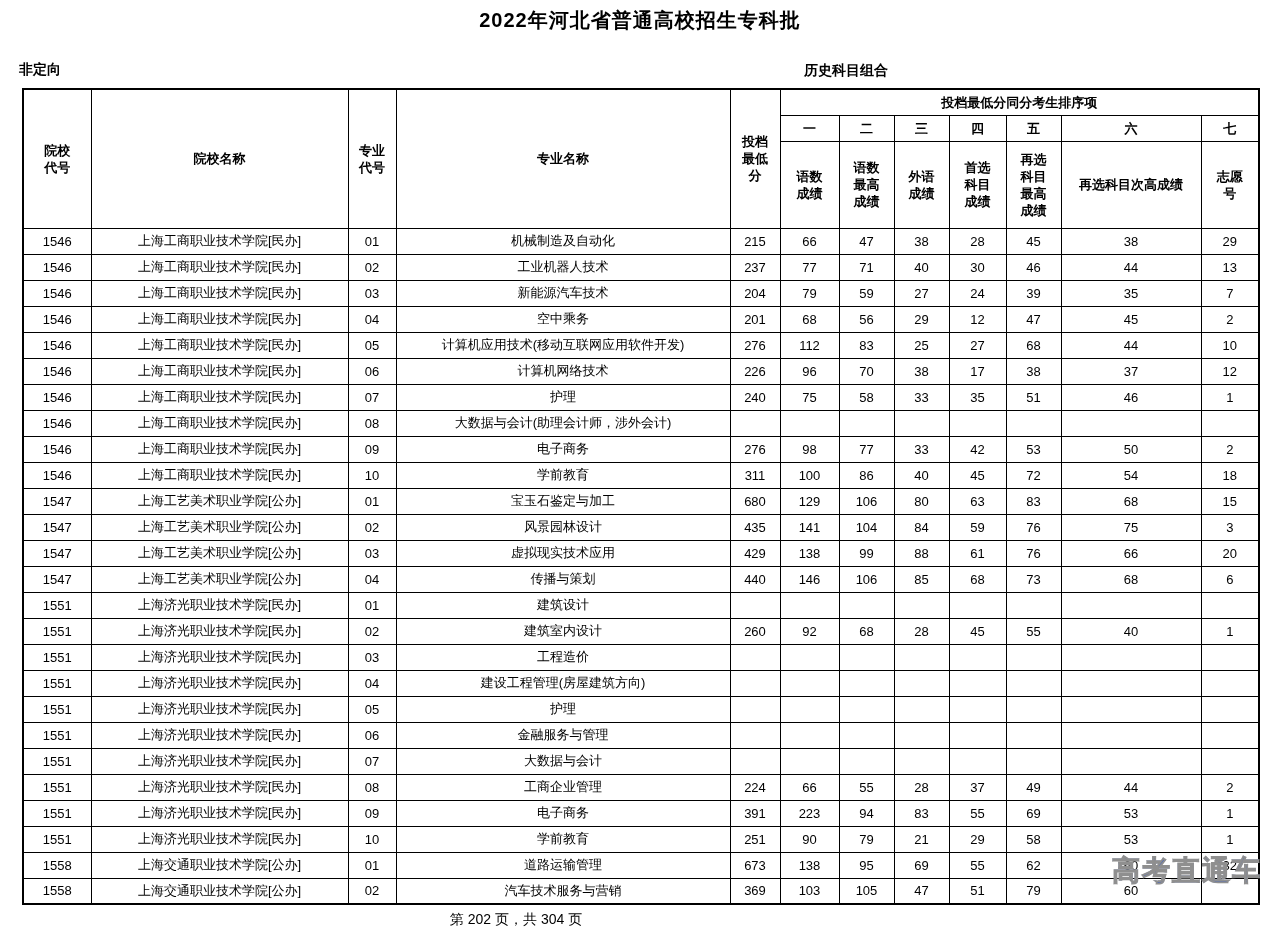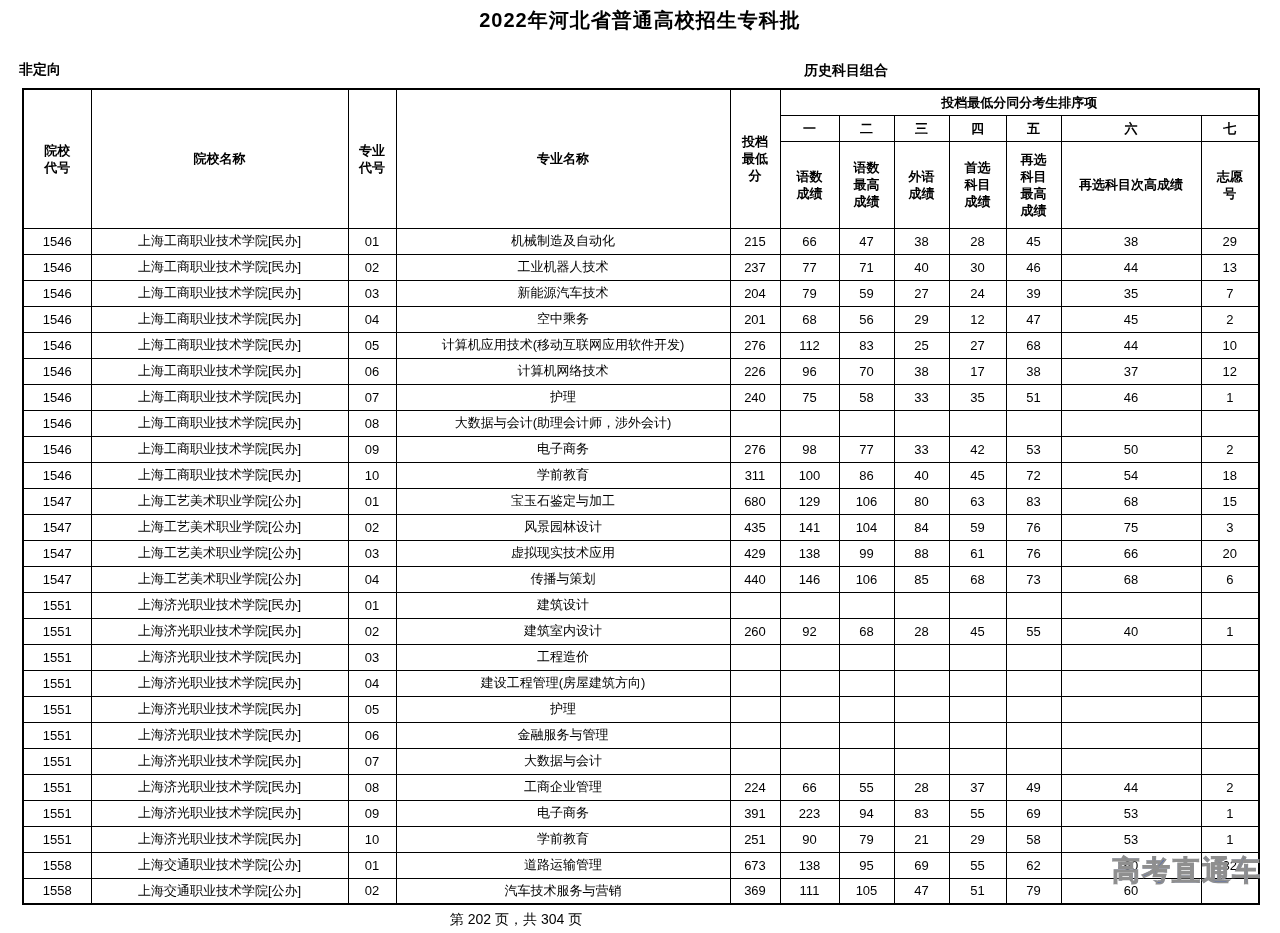--- a/index.html
+++ b/index.html
@@ -510,21 +510,21 @@
           <td>62</td>
           <td>60</td>
           <td>32</td>
         </tr>
         <tr>
           <td>1558</td>
           <td>上海交通职业技术学院[公办]</td>
           <td>02</td>
           <td class="l">汽车技术服务与营销</td>
           <td>369</td>
-          <td>111</td>
+          <td>103</td>
           <td>105</td>
           <td>47</td>
           <td>51</td>
           <td>79</td>
           <td>60</td>
           <td></td>
         </tr>
       </tbody>
   </table>
 

